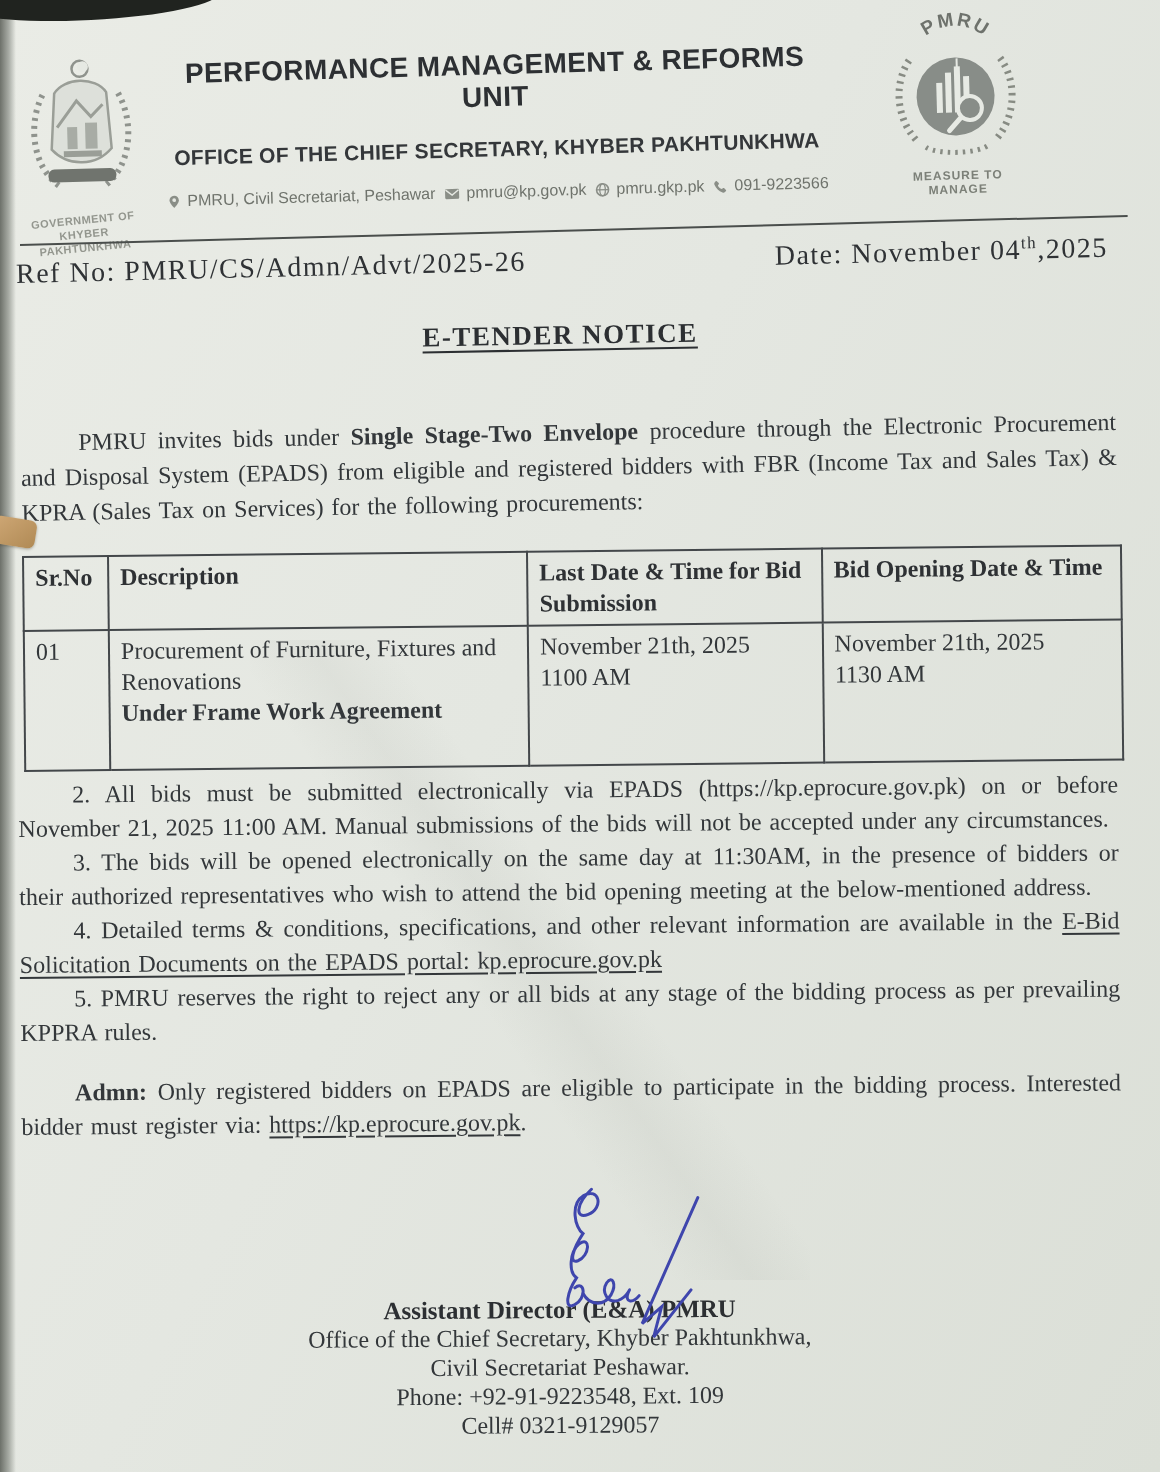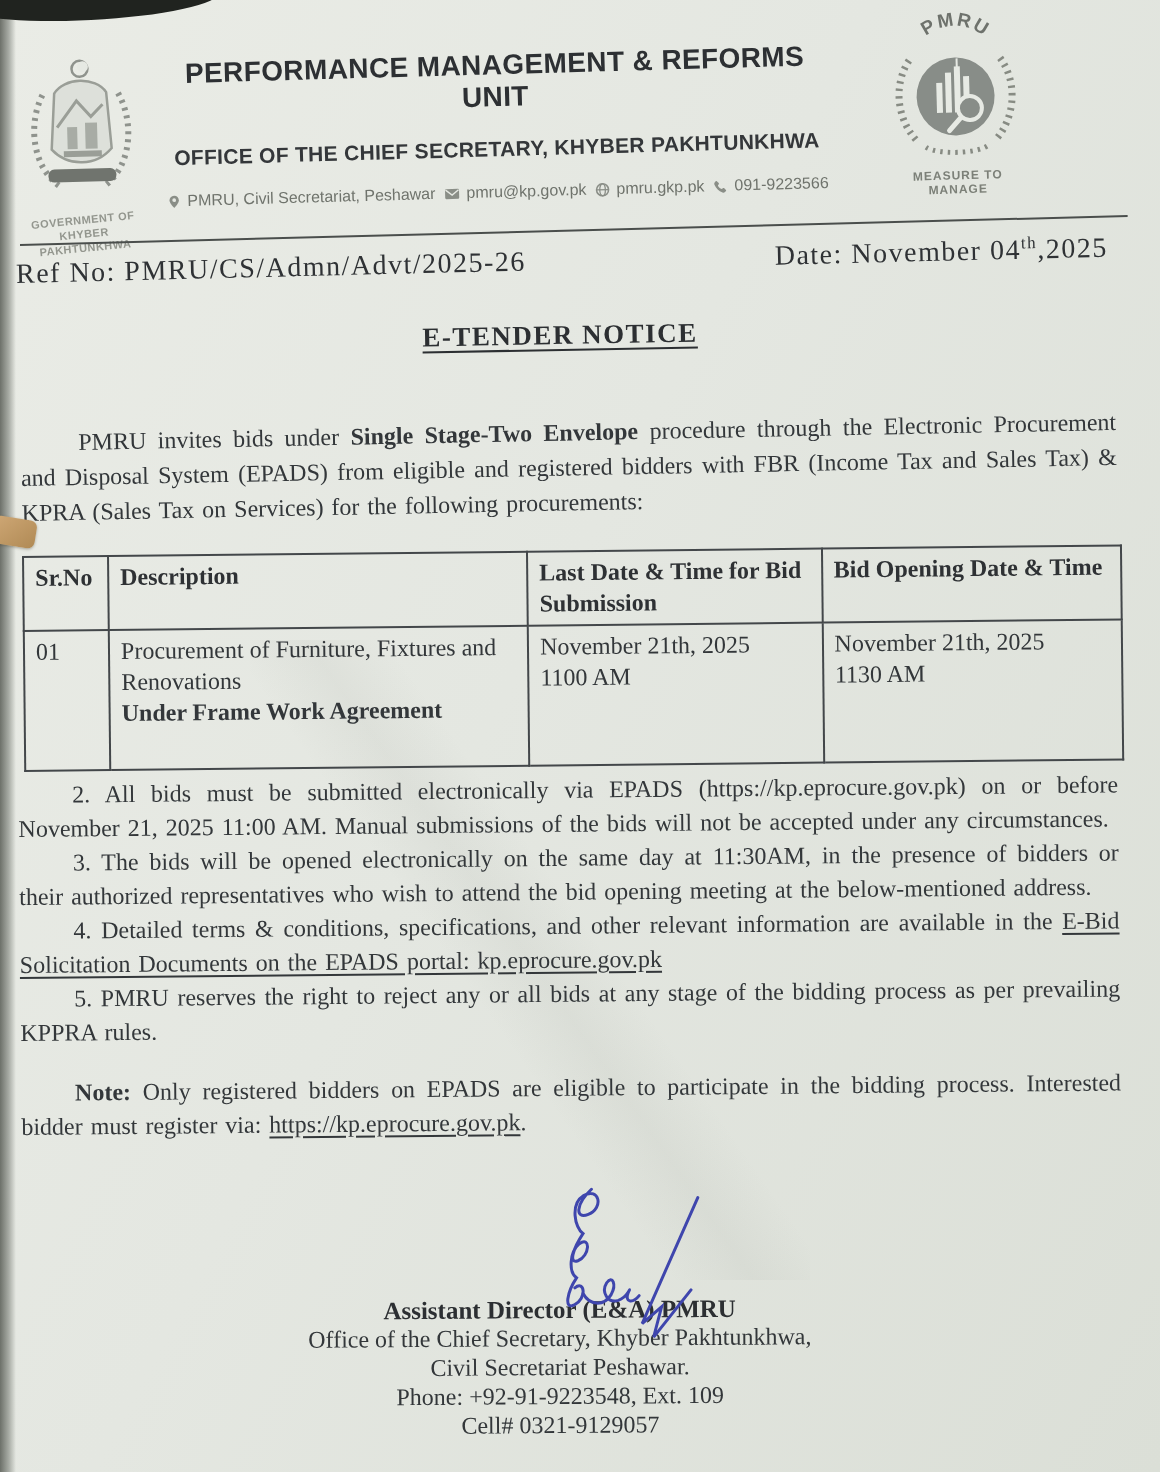--- a/index.html
+++ b/index.html
@@ -232,21 +232,21 @@
     </tbody>
   </table>
 </div>
 
 <div class="clauses">
   <p class="clause">2. All bids must be submitted electronically via EPADS (https://kp.eprocure.gov.pk) on or before November 21, 2025 11:00 AM. Manual submissions of the bids will not be accepted under any circumstances.</p>
   <p class="clause">3. The bids will be opened electronically on the same day at 11:30AM, in the presence of bidders or their authorized representatives who wish to attend the bid opening meeting at the below-mentioned address.</p>
   <p class="clause"><span>4. Detailed terms &amp; conditions, specifications, and other relevant information are available in the </span><span class="u-link">E-Bid Solicitation Documents on the EPADS portal: kp.eprocure.gov.pk</span></p>
   <p class="clause">5. PMRU reserves the right to reject any or all bids at any stage of the bidding process as per prevailing KPPRA rules.</p>
 
-  <p class="clause note-para"><span class="b">Note:</span><span> Only registered bidders on EPADS are eligible to participate in the bidding process. Interested bidder must register via: </span><span class="u-link">https://kp.eprocure.gov.pk</span><span>.</span></p>
+  <p class="clause note-para"><span class="b">Admn:</span><span> Only registered bidders on EPADS are eligible to participate in the bidding process. Interested bidder must register via: </span><span class="u-link">https://kp.eprocure.gov.pk</span><span>.</span></p>
 </div>
 
 <svg class="sig-scribble" width="220" height="180" viewBox="0 0 220 180">
   <g fill="none" stroke="#3f46ad" stroke-width="3" stroke-linecap="round">
     <path d="M76,16 C60,30 58,46 72,41 C88,35 84,14 68,22 C54,30 58,54 66,60 C56,74 50,90 60,87 C72,83 74,62 62,70 C52,78 50,98 58,104 C48,118 44,136 55,131 C68,125 66,106 56,114"></path>
     <path d="M64,120 C70,132 84,134 92,122 C98,112 94,102 88,110 C82,119 88,131 99,128 C109,125 113,112 109,121 C105,130 113,132 120,124"></path>
     <path d="M182,28 L122,152 L142,136 L133,166 L172,120"></path>
   </g>
 </svg>
 

